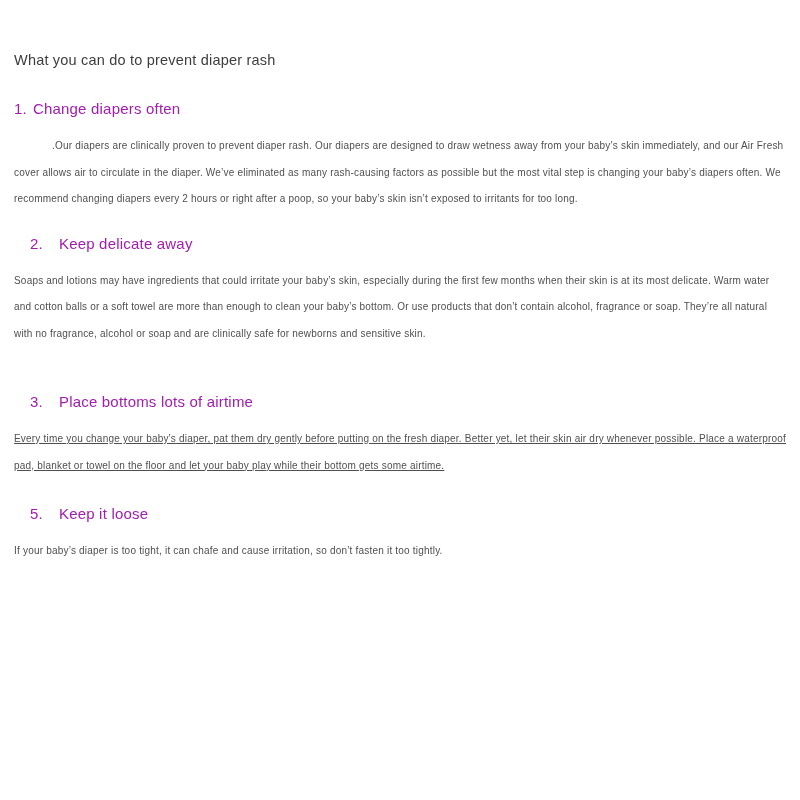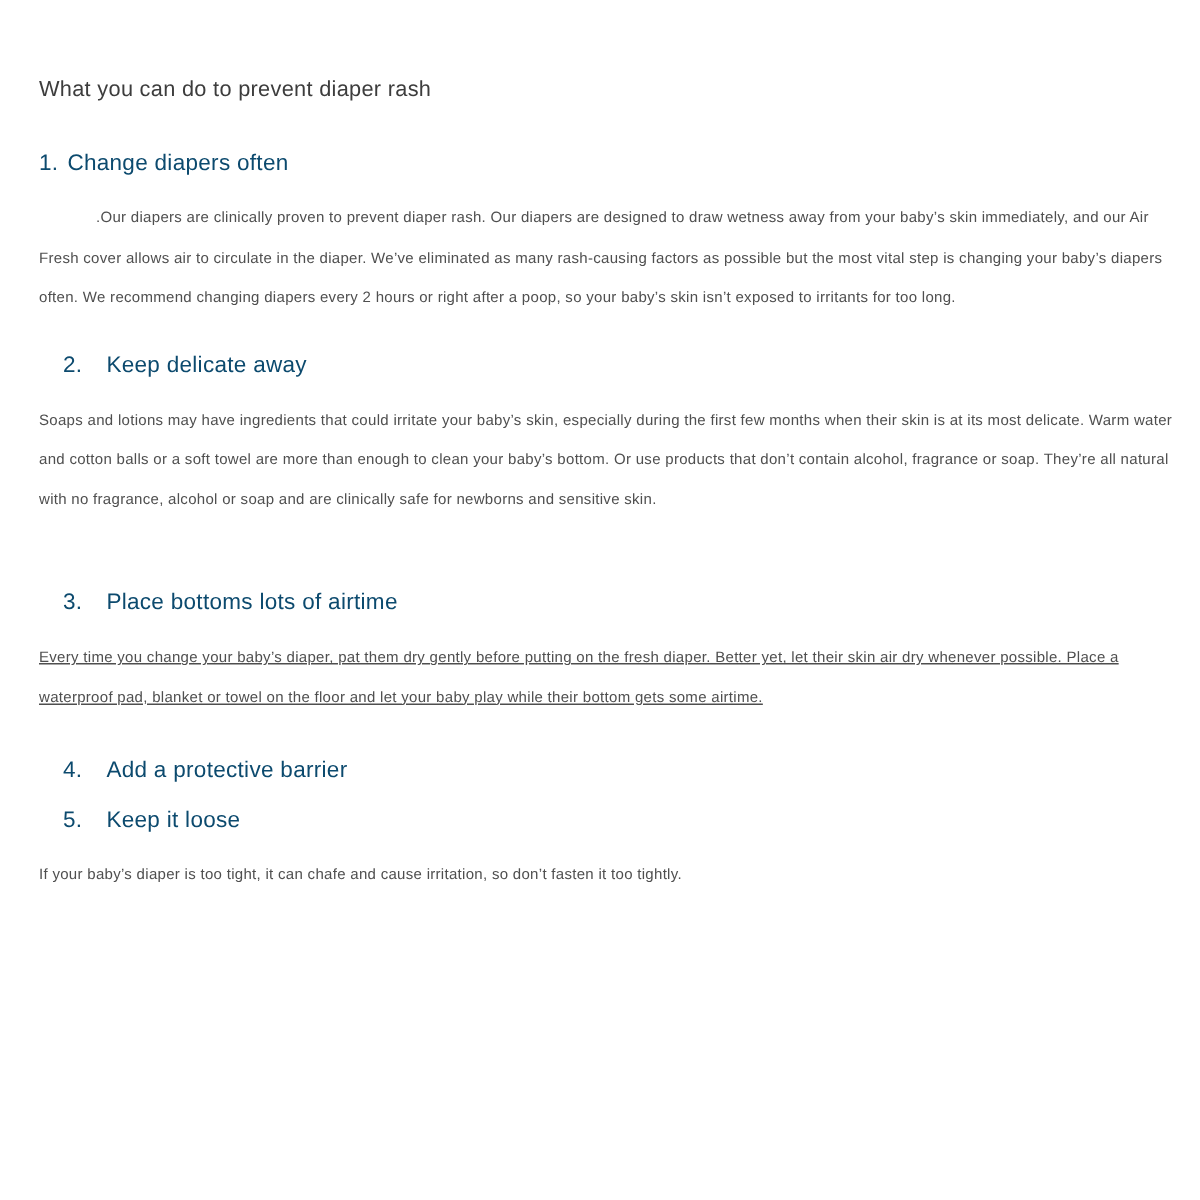--- a/index.html
+++ b/index.html
@@ -7,33 +7,33 @@
     width: 800px;
     height: 800px;
     background: #ffffff;
     font-family: "Liberation Sans", "DejaVu Sans", sans-serif;
     color: #4a4a4a;
     overflow: hidden;
   }
   .page {
     width: 800px;
     height: 668px;
-    padding: 52px 12px 0 26px;
+    padding: 52px 12px 0 14px;
   }
   .doc-title {
     font-size: 14.5px;
     font-weight: 400;
     color: #3d3d3d;
     letter-spacing: 0.2px;
     margin-bottom: 32px;
   }
   .section-heading {
     font-size: 15px;
     font-weight: 400;
-    color: #0c4a6e;
+    color: #a21caf;
     letter-spacing: 0.2px;
     margin-bottom: 16px;
   }
   .section-heading .num {
     display: inline-block;
     margin-right: 6px;
   }
   .section.indented .section-heading {
     padding-left: 16px;
   }
@@ -78,23 +78,20 @@
   </div>
 
   <div class="section section-3 indented">
     <div class="section-heading">
       <span class="num">3.</span><span>Place bottoms lots of airtime</span>
     </div>
     <p class="section-body">Every time you change your baby’s diaper, pat them dry gently before putting on the fresh diaper. Better yet, let their skin air dry whenever possible. Place a waterproof pad, blanket or towel on the floor and let your baby play while their bottom gets some airtime.</p>
   </div>
 
   <div class="section section-4 indented">
-    <div class="section-heading">
-      <span class="num">4.</span><span>Add a protective barrier</span>
-    </div>
   </div>
 
   <div class="section section-5 indented">
     <div class="section-heading">
       <span class="num">5.</span><span>Keep it loose</span>
     </div>
     <p class="section-body">If your baby’s diaper is too tight, it can chafe and cause irritation, so don’t fasten it too tightly.</p>
   </div>
 
 </div>

